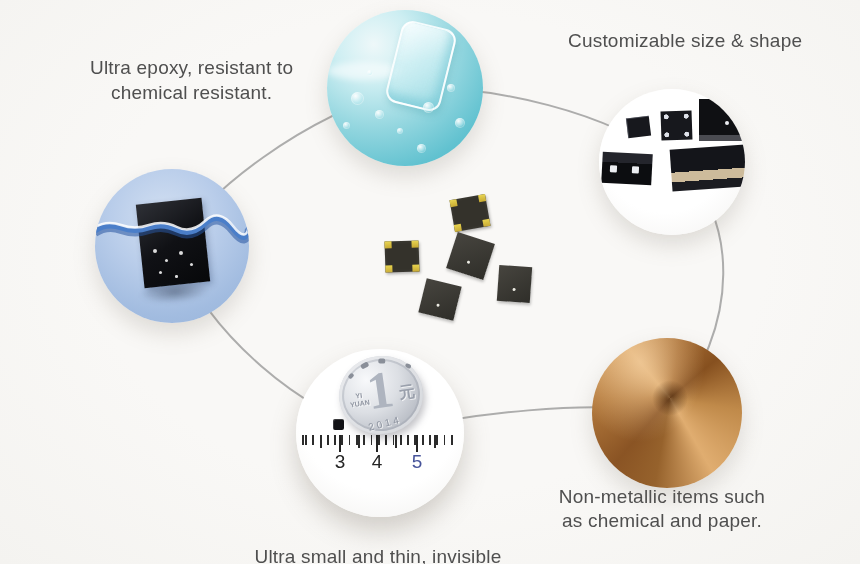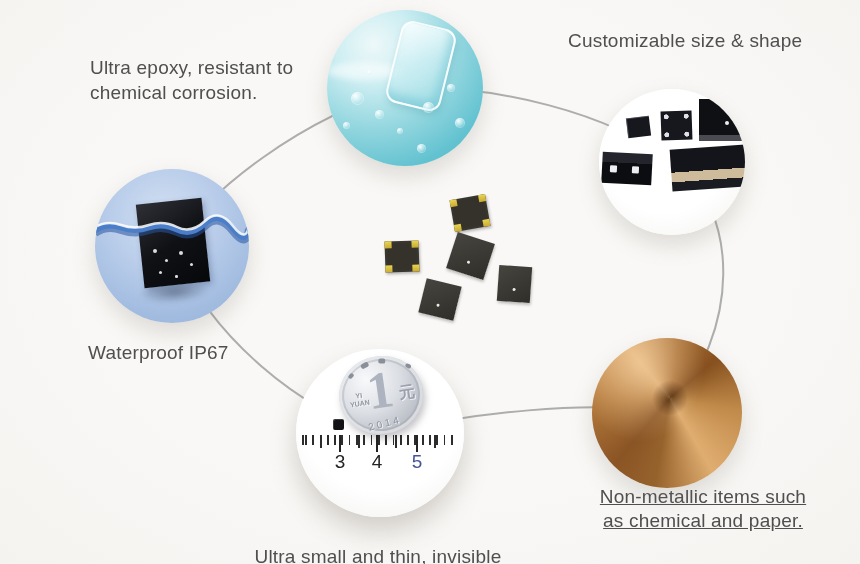--- a/index.html
+++ b/index.html
@@ -1,20 +1,20 @@
 <!DOCTYPE html>
 <html><head>
 <meta charset="utf-8">
 <style>
   html,body{margin:0;padding:0;background:#e9e8e6;}
   .stage{position:relative;width:860px;height:564px;overflow:hidden;
          background:radial-gradient(ellipse at 50% 45%, #f9f8f6 55%, #f4f3f0 100%);
          font-family:"Liberation Sans", sans-serif;}
   .connector{position:absolute;left:0;top:0;}
-  .lbl{position:absolute;font-size:19px;color:#4f4f4f;line-height:25px;letter-spacing:.2px;}
+  .lbl{position:absolute;font-size:19px;color:#4f4f4f;line-height:25px;letter-spacing:.2px;text-align:center;}
   .lbl.center{text-align:center;}
   .circle{position:absolute;border-radius:50%;overflow:hidden;
           box-shadow:0 10px 22px rgba(125,115,100,.22);}
   
   .c-water{left:327px;top:10px;width:156px;height:156px;
     background:radial-gradient(circle at 30% 22%, #eef8f9 0%, #cdeef2 24%, #93d6df 52%, #62c2d0 78%, #4db5c7 100%);}
   .ice{position:absolute;left:66px;top:14px;width:52px;height:80px;border-radius:12px;
     transform:rotate(14deg);
     background:linear-gradient(155deg, rgba(250,254,255,.95) 0%, rgba(208,240,244,.72) 45%, rgba(160,222,230,.5) 100%);
     border:2px solid rgba(255,255,255,.85);
@@ -101,26 +101,25 @@
 <body>
 
 <div class="stage">
 
   <svg class="connector" width="860" height="564">
     <path d="M172,246 C210,190 300,118 405,88 C495,85 608,112 673,162 C740,208 742,332 667,413 C592,399 468,413 380,434 C303,412 210,338 172,246" fill="none" stroke="#a4a4a4" stroke-width="2" opacity="0.9"></path>
   </svg>
 
   <div class="lbl" style="left:90px;top:55px;">
     <div>Ultra epoxy, resistant to</div>
-    <div>chemical corrosion.</div>
+    <div>chemical resistant.</div>
   </div>
   <div class="lbl" style="left:568px;top:28px;">Customizable size &amp; shape</div>
-  <div class="lbl" style="left:88px;top:340px;">Waterproof IP67</div>
   <div class="lbl center" style="left:232px;top:544px;width:292px;text-decoration:underline;">Ultra small and thin, invisible</div>
-  <div class="lbl center" style="left:591px;top:485px;width:224px;line-height:24px;text-decoration:underline;">
+  <div class="lbl center" style="left:550px;top:485px;width:224px;line-height:24px;">
     <div>Non-metallic items such</div>
     <div>as chemical and paper.</div>
   </div>
 
   <div class="circle c-water">
     <div class="gleam"></div>
     <div class="ice"></div>
     <span class="bub" style="left:24px;top:82px;width:13px;height:13px;"></span>
     <span class="bub" style="left:48px;top:100px;width:9px;height:9px;"></span>
     <span class="bub" style="left:16px;top:112px;width:7px;height:7px;"></span>

